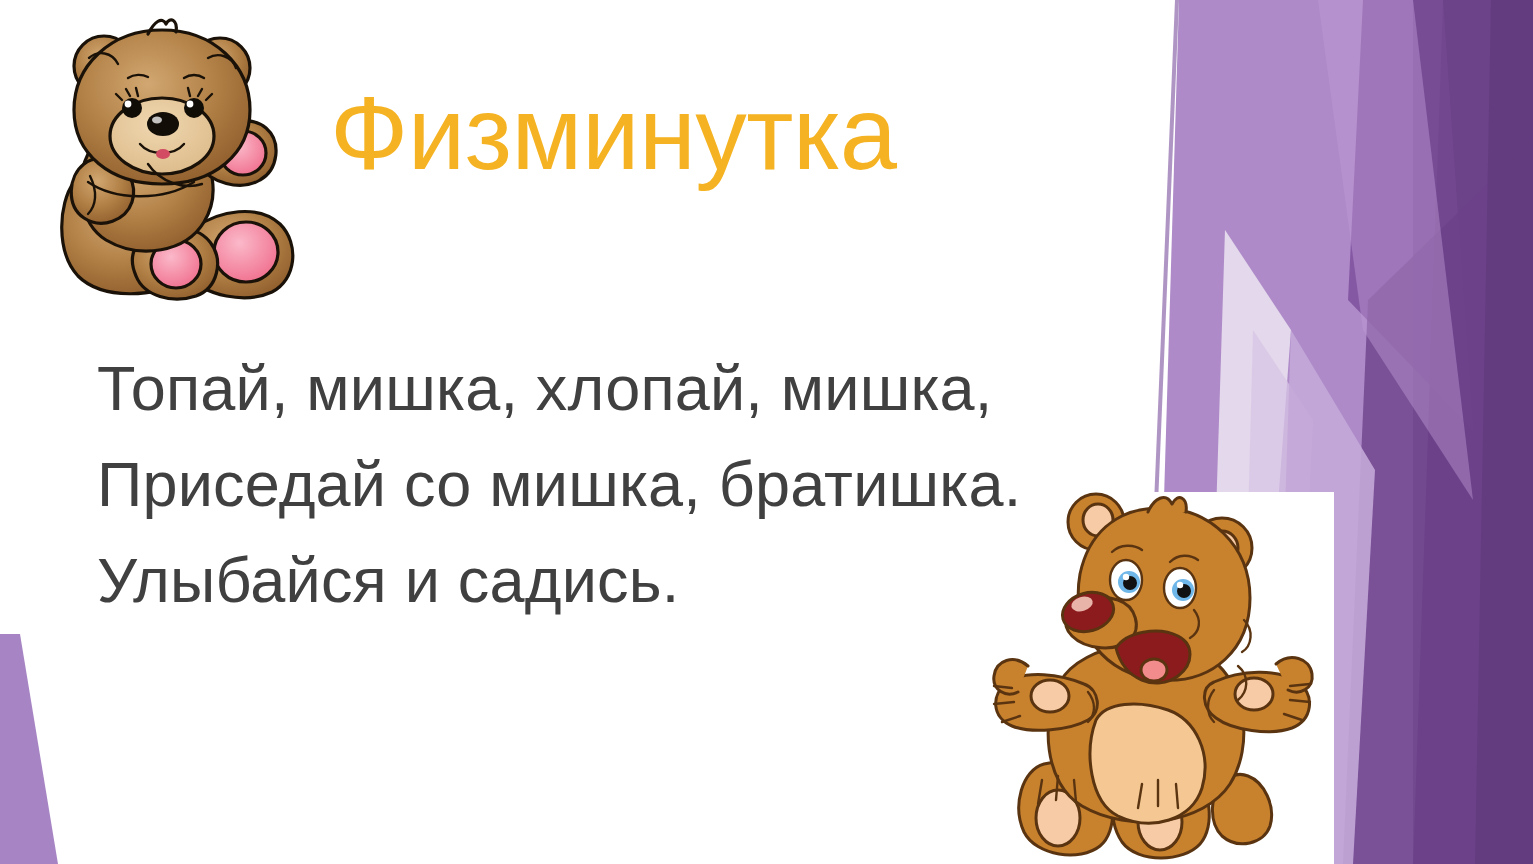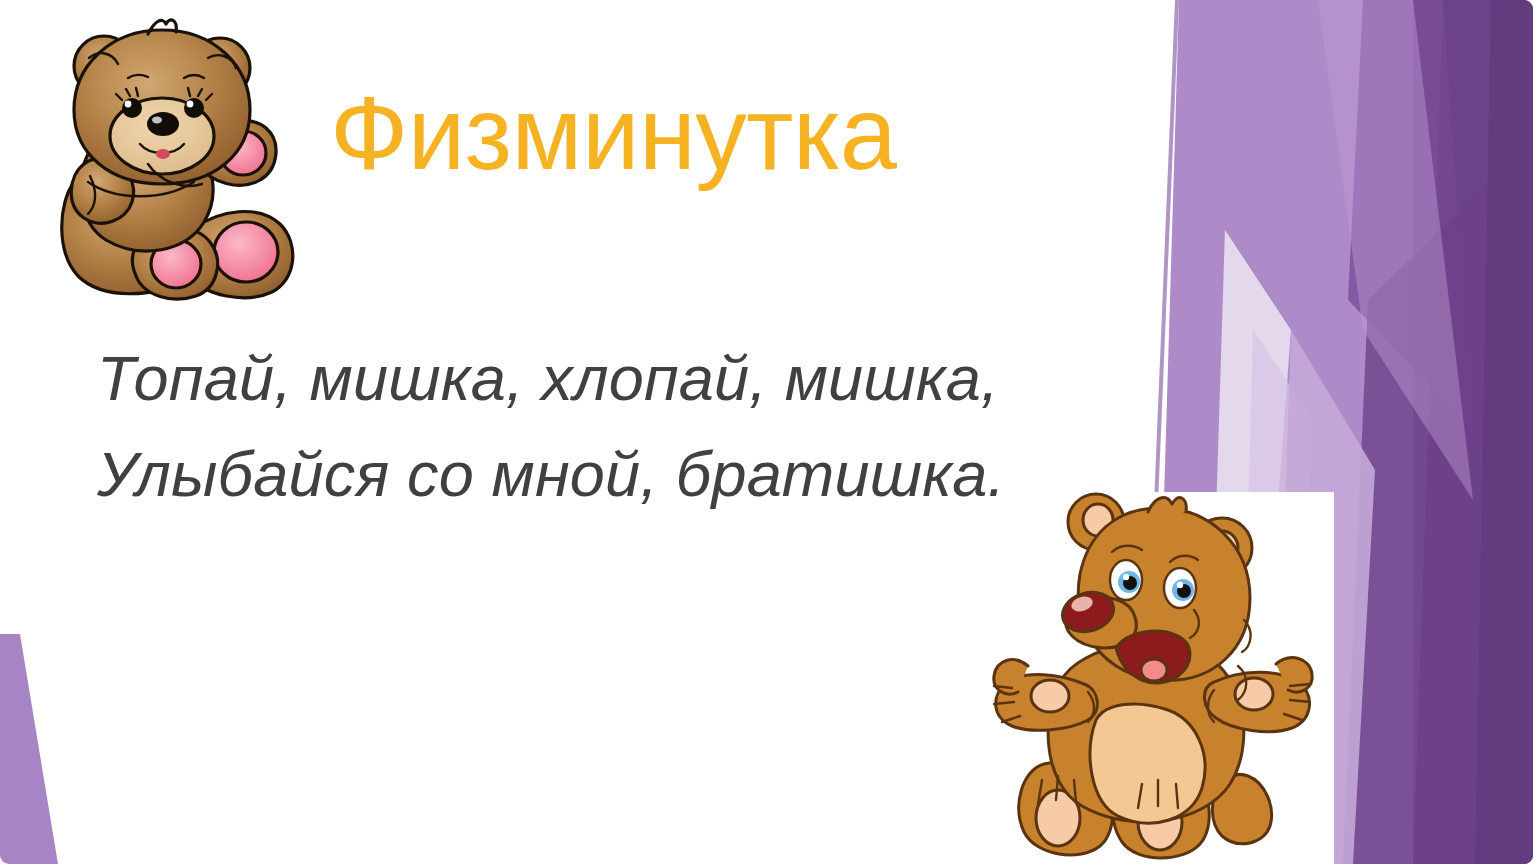--- a/index.html
+++ b/index.html
@@ -11,21 +11,20 @@
   body {
     font-family: "Liberation Sans", sans-serif;
   }
 
   .slide {
     position: relative;
     width: 1533px;
     height: 864px;
     background: #ffffff;
     overflow: hidden;
-    border-radius: 9px;
   }
 
   
   .deco-right {
     position: absolute;
     top: 0;
     right: 0;
     width: 420px;
     height: 864px;
     overflow: hidden;
@@ -56,23 +55,22 @@
     line-height: 1.08;
     font-weight: 400;
     letter-spacing: -0.5px;
     white-space: nowrap;
   }
 
   
   .body-text {
     position: absolute;
     left: 97px;
-    top: 330px;
+    top: 340px;
     width: 1020px;
-    font-style: italic;
   }
   .body-line {
     font-size: 63px;
     line-height: 96px;
     font-weight: 400;
     color: #404040;
     white-space: nowrap;
     letter-spacing: 0.2px;
   }
 
@@ -144,21 +142,22 @@
   <div class="deco-left">
     <svg viewBox="0 0 90 230" preserveAspectRatio="none" aria-hidden="true">
       <polygon points="0,0 20,0 58,230 0,230" fill="#A785C4"></polygon>
     </svg>
   </div>
 
   <h1 class="title" style="color:#F5B323;margin:0;">Физминутка</h1>
 
   <div class="body-text">
     <div class="body-line">Топай, мишка, хлопай, мишка,</div>
-    <div class="body-line">Улыбайся со мной, братишка.</div>
+    <div class="body-line">Приседай со мишка, братишка.</div>
+    <div class="body-line">Улыбайся и садись.</div>
   </div>
 
   <div class="bear-card"></div>
 
   <div class="bear-top-left">
     <svg viewBox="0 0 262 290" aria-hidden="true">
       <defs>
         <radialGradient id="furGradA" cx="42%" cy="35%" r="72%">
           <stop offset="0%" stop-color="#D2A771"></stop>
           <stop offset="55%" stop-color="#B07F45"></stop>

